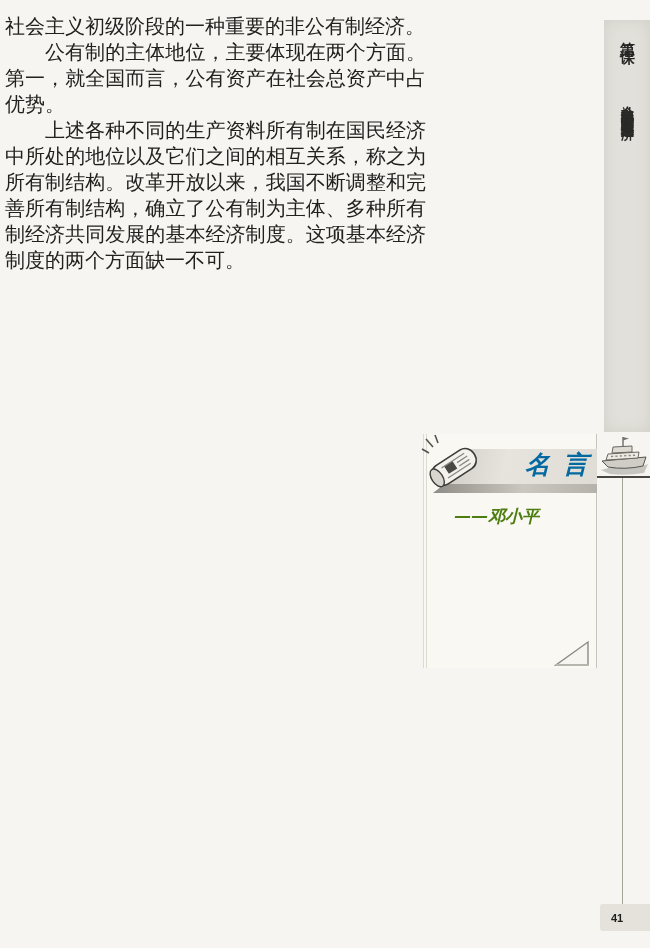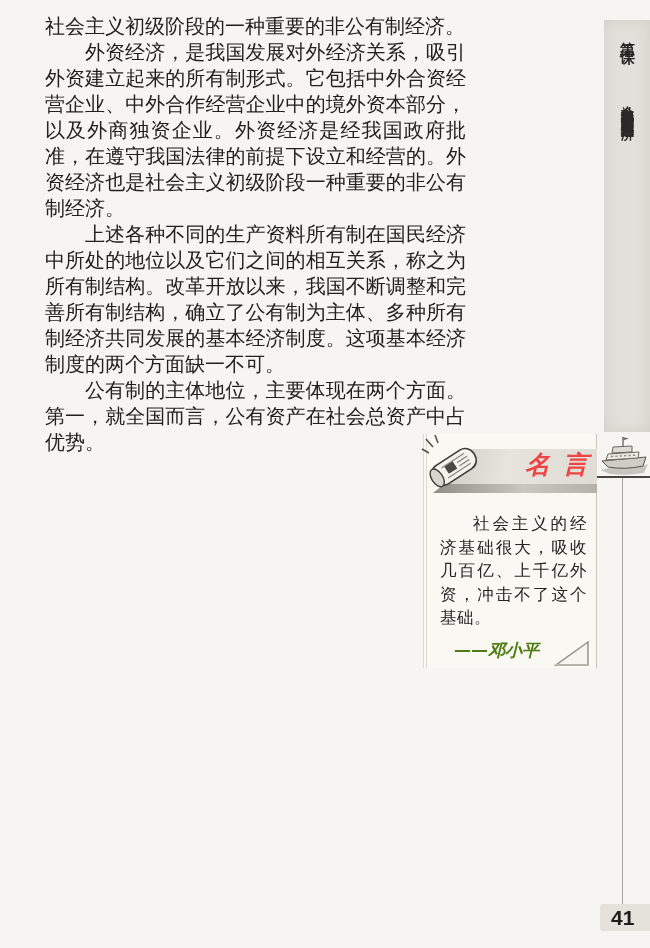--- a/index.html
+++ b/index.html
@@ -4,21 +4,21 @@
 <style>
   html,body{margin:0;padding:0;}
   body{
     width:650px;height:948px;position:relative;overflow:hidden;
     background:#f6f5f1;
     font-family:"Liberation Serif",serif;
   }
   .page{position:absolute;inset:0;}
 
   
-  .main-col{position:absolute;left:5px;top:13px;width:421px;margin-left:40px;}
+  .main-col{position:absolute;left:5px;top:13px;width:421px;}
   .main-col p{margin:0;text-align:justify;}
   .song{
     font-family:"Liberation Serif",serif;
     font-size:20px;line-height:26px;color:#222120;
   }
   .kai{
     font-family:"DejaVu Serif",serif;font-style:italic;
     font-size:20px;line-height:26.5px;color:#2b2a28;
   }
   .indent{text-indent:2em;}
@@ -59,21 +59,21 @@
   }
   .ribbon-dark{
     position:absolute;left:6px;top:50px;width:164px;height:9px;
     background:linear-gradient(90deg,#8f8d86,#c9c7c0 55%,#b4b2aa);
     clip-path:polygon(7% 0,100% 0,100% 100%,0 100%);
   }
   .newspaper{position:absolute;left:-6px;top:0;}
   .quote-title{
     position:absolute;right:8px;top:14px;
     font-size:25px;font-weight:bold;font-style:italic;
-    letter-spacing:13px;margin-right:-13px;color:#ef4444;
+    letter-spacing:13px;margin-right:-13px;color:#0369a1;
     font-family:"DejaVu Serif",serif;
   }
   .quote-text{
     margin:16px 0 0 0;padding:0 9px 0 13px;
     font-family:"Liberation Sans",sans-serif;
     font-size:16.5px;line-height:23.5px;letter-spacing:.5px;
     color:#242423;text-indent:2em;text-align:justify;
   }
   .quote-attr{
     margin:9px 0 0 0;padding-right:30px;text-align:center;
@@ -85,33 +85,32 @@
   
   .ship{position:absolute;left:598px;top:433px;line-height:0;}
   .rule-h{position:absolute;left:597px;top:476px;width:53px;height:2px;background:#474641;}
   .rule-v{position:absolute;left:622px;top:478px;width:1px;height:427px;background:#a7a39b;}
   .pagenum{
     position:absolute;left:600px;top:904px;width:50px;height:27px;
     background:#e4e2db;border-radius:3px 0 0 3px;
     display:flex;align-items:center;
     padding-left:11px;box-sizing:border-box;
     font-family:"Liberation Sans",sans-serif;font-weight:bold;
-    font-size:21px;color:#1d1d1b;
+    font-size:11px;color:#1d1d1b;
   }
 </style>
 </head>
 <body>
 
 <div class="page">
 
   <div class="main-col">
     <p class="song">社会主义初级阶段的一种重要的非公有制经济。</p>
-    <p class="song indent gap">外资经济，是我国发展对外经济关系，吸引外资建立起来的所有制形式。它包括中外合资经营企业、中外合作经营企业中的境外资本部分，以及外商独资企业。外资经济是经我国政府批准，在遵守我国法律的前提下设立和经营的。外资经济也是社会主义初级阶段一种重要的非公有制经济。</p>
+    <p class="song indent">公有制的主体地位，主要体现在两个方面。第一，就全国而言，公有资产在社会总资产中占优势。</p>
     <p class="song indent gap">上述各种不同的生产资料所有制在国民经济中所处的地位以及它们之间的相互关系，称之为所有制结构。改革开放以来，我国不断调整和完善所有制结构，确立了公有制为主体、多种所有制经济共同发展的基本经济制度。这项基本经济制度的两个方面缺一不可。</p>
-    <p class="song indent">公有制的主体地位，主要体现在两个方面。第一，就全国而言，公有资产在社会总资产中占优势。</p>
   </div>
 
   <aside class="chapter-tab">
     <div class="lesson-num">第二课</div>
     <div class="lesson-title">社会主义初级阶段的经济制度和社会主义市场经济</div>
   </aside>
 
   <div class="quote-box">
     <div class="qb-header">
       <div class="ribbon-light"></div>
@@ -122,21 +121,20 @@
           <g transform="translate(33,33) rotate(-33)">
             <rect x="-24" y="-11" width="48" height="22" rx="10" fill="#f4f2ec" stroke="#3e3d39" stroke-width="1.7"></rect>
             <ellipse cx="-20" cy="0" rx="5.5" ry="10" fill="#d8d6ce" stroke="#3e3d39" stroke-width="1.4"></ellipse>
             <rect x="-8" y="-6" width="10" height="9" fill="#4a4944"></rect>
             <path d="M-11 -6 L16 -6 M5 -2 L17 -2 M5 2 L17 2 M-11 6 L16 6" stroke="#8a8881" stroke-width="1.3" fill="none"></path>
           </g>
         </svg>
       </span>
       <span class="quote-title">名言</span>
     </div>
-    <p class="quote-text">社会主义的经济基础很大，吸收几百亿、上千亿外资，冲击不了这个基础。</p>
     <p class="quote-attr">——邓小平</p>
     <span class="fold">
       <svg width="36" height="27" viewBox="0 0 36 27">
         <polygon points="2,25 34,25 34,2" fill="#f6f5ef" stroke="#8e8c83" stroke-width="1.4"></polygon>
         <path d="M2 25 L34 25" stroke="#b7b5ac" stroke-width="2"></path>
       </svg>
     </span>
   </div>
 
   <span class="ship">

